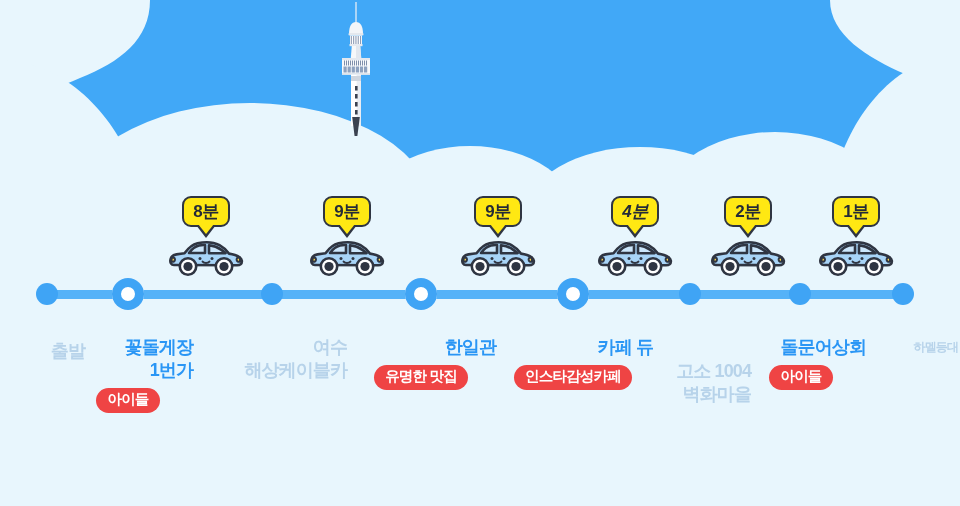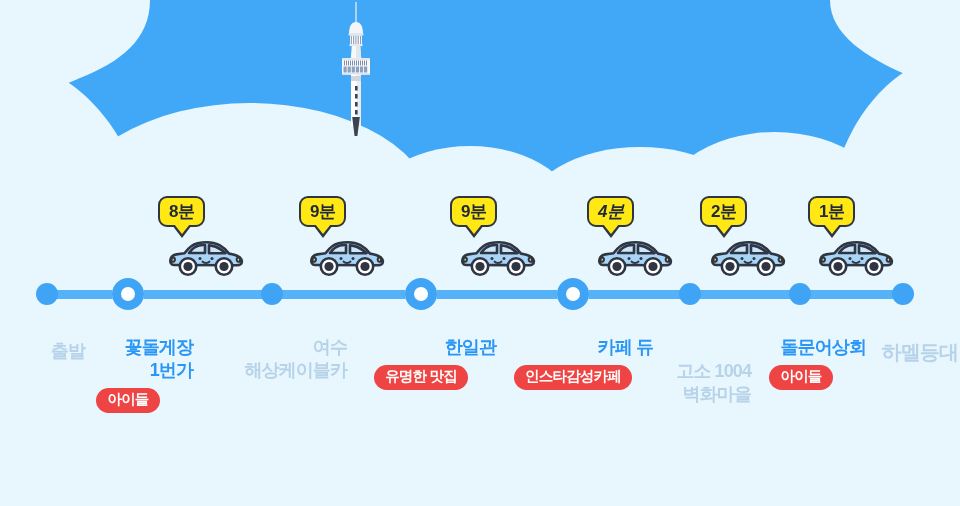--- a/index.html
+++ b/index.html
@@ -87,21 +87,21 @@
     background: #ffffff;
   }
 
   
   .segment {
     position: absolute;
     top: 196px;
     transform: translateX(-50%);
     width: 96px;
     z-index: 3;
-    text-align: left;
+    text-align: center;
   }
   .bubble {
     position: relative;
     display: inline-block;
     background: #ffe813;
     border: 2.5px solid #2f3542;
     border-radius: 9px;
     padding: 4px 9px 3px 9px;
     font-size: 17px;
     font-weight: bold;
@@ -158,21 +158,21 @@
     white-space: pre-line;
     text-align: right;
   }
   .stop.major .stop-title {
     color: #2a96f5;
   }
   .stop.minor .stop-title {
     color: #b7d3ea;
   }
   .stop.tiny .stop-title {
-    font-size: 20px;
+    font-size: 12px;
     color: #b7d3ea;
   }
   .badge {
     display: inline-block;
     margin-top: 6px;
     background: #ef4444;
     color: #ffffff;
     font-size: 14.5px;
     font-weight: bold;
     letter-spacing: -0.8px;

